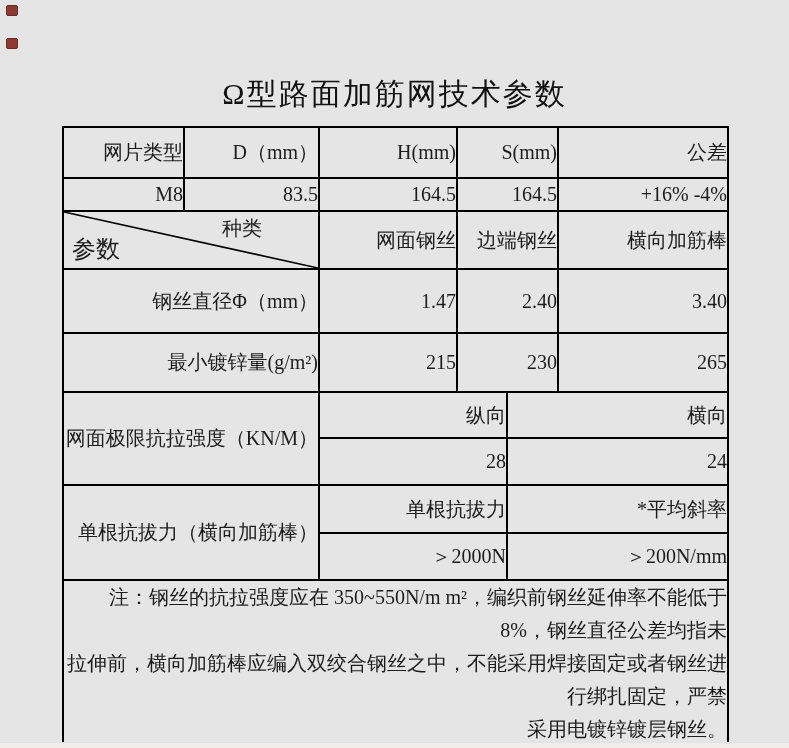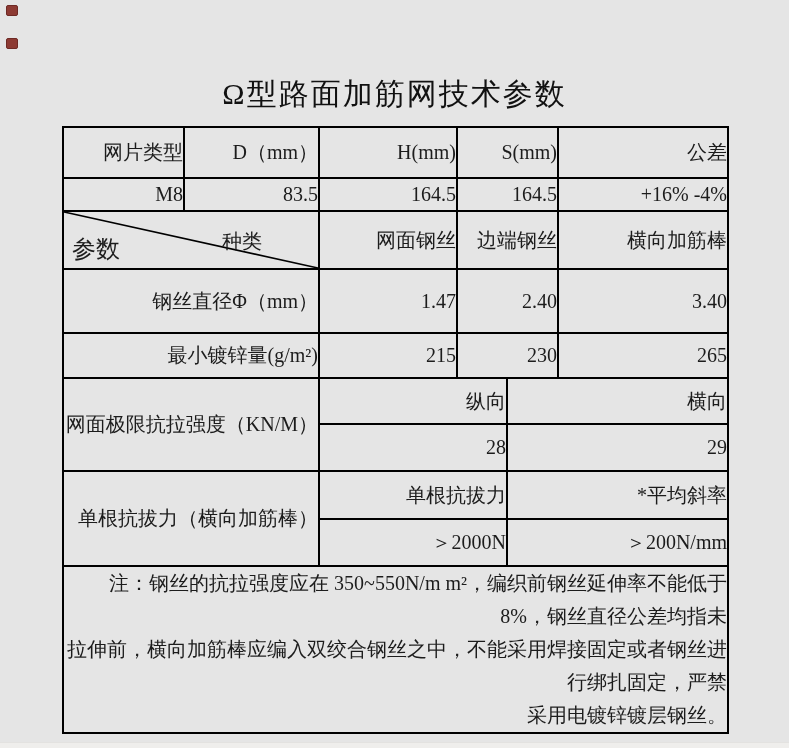--- a/index.html
+++ b/index.html
@@ -20,21 +20,21 @@
              table-layout:fixed;width:665px;}
   table.spec td{border:2px solid #000;text-align:right;vertical-align:middle;
                 font-size:20px;padding:0;overflow:hidden;}
 
   td.lbl-left{text-align:left;padding-left:12px;font-size:19px;}
 
   
   td.diag{position:relative;padding:0;}
   .diag-inner{position:relative;width:100%;height:56px;}
   .diag-inner svg{position:absolute;left:0;top:0;width:100%;height:100%;}
-  .diag-top{position:absolute;top:16px;right:56px;font-size:20px;}
+  .diag-top{position:absolute;top:3px;right:56px;font-size:20px;}
   .diag-bottom{position:absolute;bottom:3px;left:8px;font-size:24px;}
 
   td.note-cell{text-align:left;vertical-align:top;font-size:19px;
                padding:7px 10px 0 32px;line-height:33px;}
 
   .footnote{position:absolute;left:72px;top:676px;font-size:19px;
             letter-spacing:0.5px;white-space:nowrap;}
 
   .bottom-bar{position:absolute;left:0;bottom:0;width:100%;height:6px;
               background:#efeeec;border-top:1px solid #e3e2e0;box-sizing:border-box;}
@@ -91,35 +91,35 @@
       <td>横向加筋棒</td>
     </tr>
 
     <tr style="height:64px">
       <td colspan="2">钢丝直径Φ（mm）</td>
       <td>1.47</td>
       <td colspan="2">2.40</td>
       <td>3.40</td>
     </tr>
 
-    <tr style="height:45px">
+    <tr style="height:59px">
       <td colspan="2">最小镀锌量(g/m²)</td>
       <td>215</td>
       <td colspan="2">230</td>
       <td>265</td>
     </tr>
 
     <tr style="height:46px">
       <td colspan="2" rowspan="2" class="lbl-left">网面极限抗拉强度（KN/M）</td>
       <td colspan="2">纵向</td>
       <td colspan="2">横向</td>
     </tr>
     <tr style="height:47px">
       <td colspan="2">28</td>
-      <td colspan="2">29</td>
+      <td colspan="2">24</td>
     </tr>
 
     <tr style="height:48px">
       <td colspan="2" rowspan="2" class="lbl-left">单根抗拔力（横向加筋棒）</td>
       <td colspan="2">单根抗拔力</td>
       <td colspan="2">*平均斜率</td>
     </tr>
     <tr style="height:47px">
       <td colspan="2">＞2000N</td>
       <td colspan="2">＞200N/mm</td>

